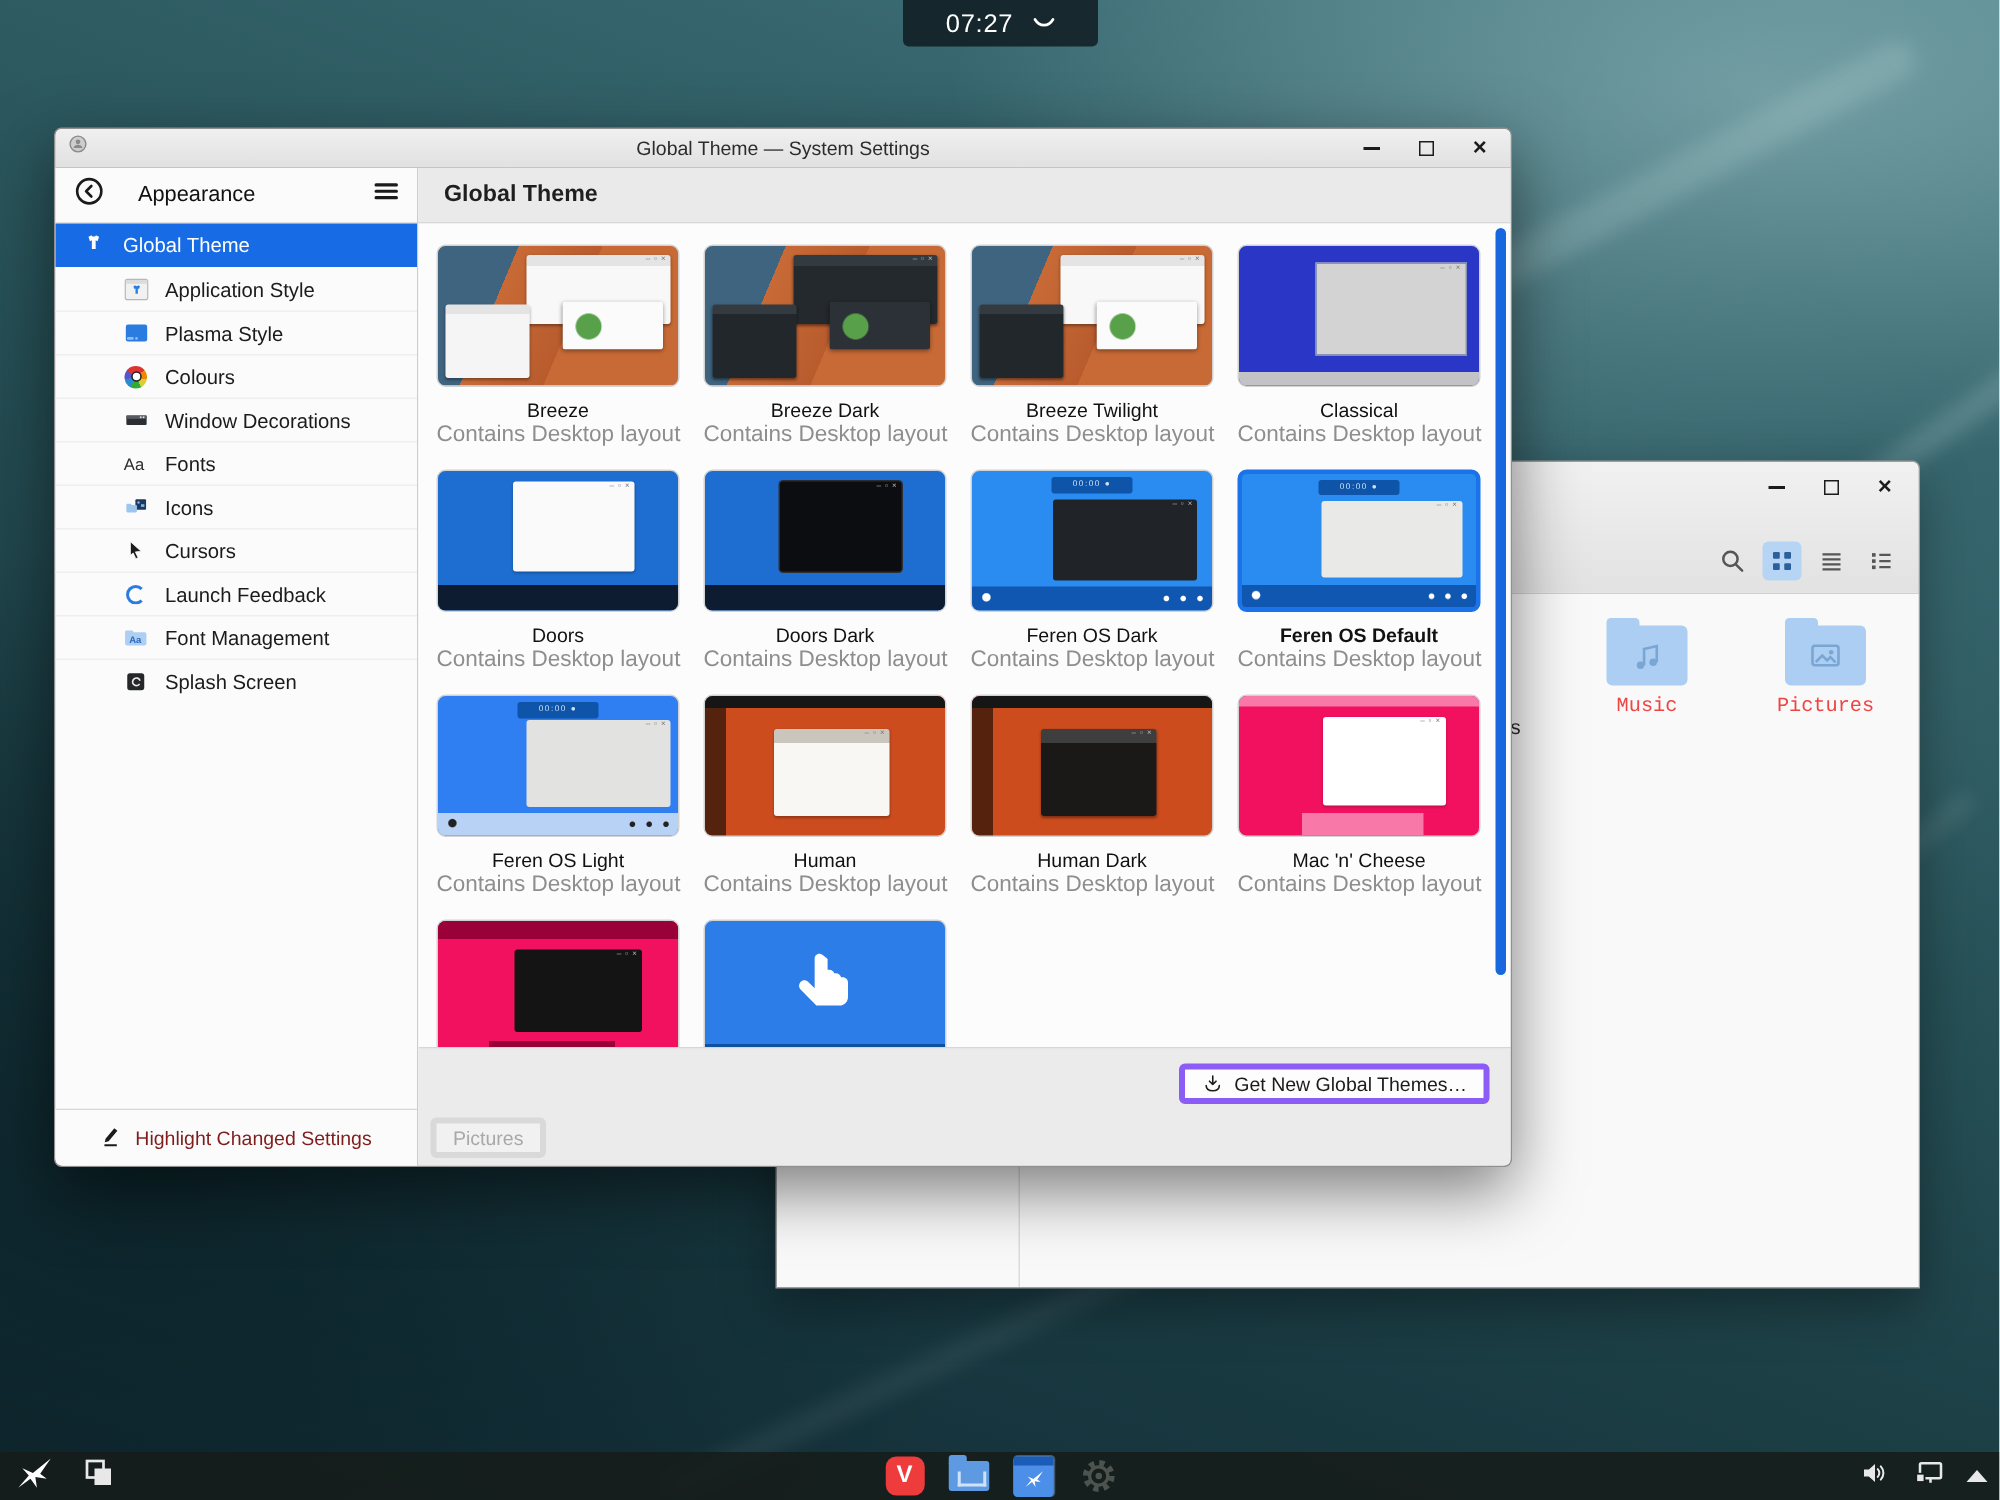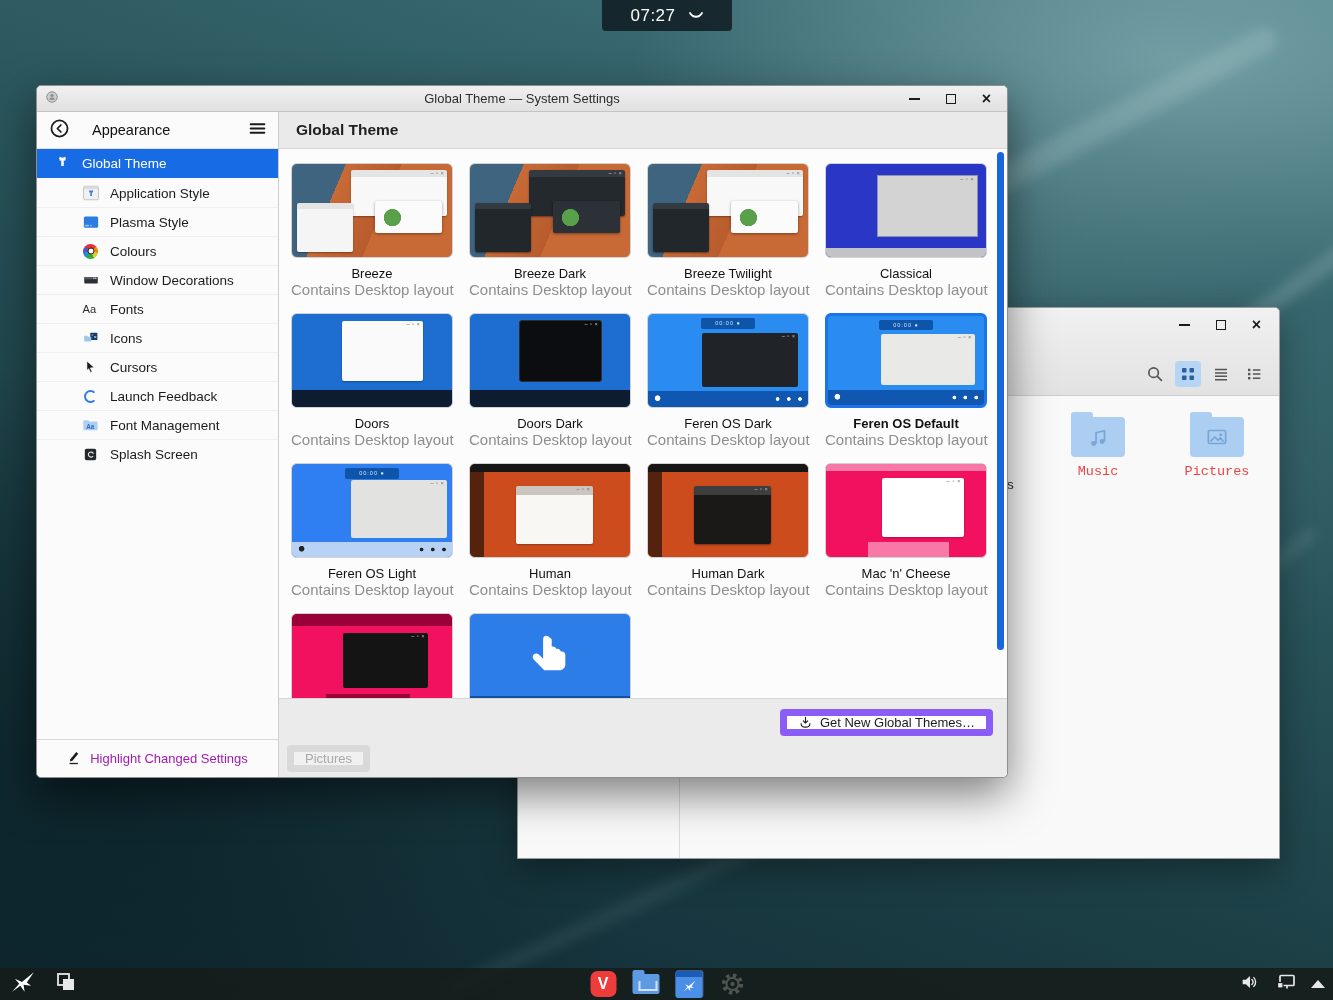--- a/index.html
+++ b/index.html
@@ -77,21 +77,21 @@
   .sb-item.sub { padding-left:44px; }
   .sb-item.sel { background:#176be5; color:#fff; border-top-color:transparent; }
   .sb-item.sel + .sb-item { border-top-color:transparent; }
   .si { width:19px; height:19px; flex:0 0 19px; display:flex; align-items:center; justify-content:center; position:relative; }
   .ic-colours { width:15px; height:15px; border-radius:50%;
     background:conic-gradient(#d33 0 14%, #e80 14% 28%, #dc3 28% 42%, #3a3 42% 58%, #2a8cc8 58% 72%, #55c 72% 86%, #d33 86% 100%); }
   .ic-colours::after { content:""; position:absolute; left:50%; top:50%; width:5px; height:5px; transform:translate(-50%,-50%);
     background:#fff; border:1.5px solid #222; border-radius:50%; }
   .ic-launch { width:13px; height:13px; border:2.6px solid #2a7ce0; border-right-color:transparent; border-radius:50%; }
   .sb-footer { margin-top:auto; height:38px; flex:0 0 38px; border-top:1px solid #d8d8d8;
-    display:flex; align-items:center; justify-content:center; gap:8px; font-size:13px; font-weight:500; color:#a21caf;
+    display:flex; align-items:center; justify-content:center; gap:8px; font-size:13px; font-weight:500; color:#7f1d1d;
     border-radius:0 0 0 5px; background:#fbfbfb; }
 
   
   .ct { flex:1; display:flex; flex-direction:column; min-width:0; }
   .ct-header { height:37px; flex:0 0 37px; background:#eaeaea; border-bottom:1px solid #d8d8d8;
     display:flex; align-items:center; padding-left:17px; font-size:15.5px; font-weight:700; color:#1f1f1f; }
   .ct-viewport { position:relative; height:549px; flex:0 0 549px; background:#fcfcfc; overflow:hidden; }
   .grid { display:grid; grid-template-columns:repeat(4,162px); column-gap:16px; row-gap:16px; padding:14px 16px 0 12px; }
   .card { width:162px; height:134px; text-align:center; cursor:default; }
   .thumb { position:relative; width:162px; height:95px; border:1px solid #d2d2d2; border-radius:6px; overflow:hidden; background:#ddd; }
@@ -165,21 +165,21 @@
       radial-gradient(circle at 63% 50%, #fff 1.4px, transparent 2px),
       radial-gradient(circle at 78% 50%, #fff 1.4px, transparent 2px),
       radial-gradient(circle at 84% 50%, #fff 1.4px, transparent 2px),
       radial-gradient(circle at 90% 50%, #fff 1.4px, transparent 2px); }
   .v-hand svg { position:absolute; left:50%; top:44%; transform:translate(-50%,-50%); }
 
   .scrollbar { position:absolute; right:3px; top:3px; width:7px; height:498px; background:#1767df; border-radius:4px; }
 
   .ct-footer { position:relative; flex:1; background:#ebebeb; border-top:1px solid #d6d6d6; border-radius:0 0 5px 0; }
   .btn { display:inline-flex; align-items:center; gap:7px; height:27px; padding:0 11px; font-size:13px; color:#1b1b1b;
-    background:#fdfdfd; border:7px solid #8b5cf6; border-radius:4px; cursor:default; }
+    background:#fdfdfd; border:4px solid #8b5cf6; border-radius:4px; cursor:default; }
   .btn-getnew { position:absolute; top:10px; right:14px; }
   .btn-defaults { position:absolute; top:46px; left:8px; background:#f1f1f1; border-color:#d9d9d9; color:#a8a8a8; }
 
   
   .taskbar { position:absolute; left:0; right:0; bottom:0; height:32px; z-index:5;
     background:rgba(22,28,25,.88); display:flex; align-items:center; }
   .tb-left { display:flex; align-items:center; gap:17px; margin-left:9px; }
   .tb-center { position:absolute; left:50%; transform:translateX(1px) translateX(-50%); display:flex; align-items:center; gap:15px; }
   .tb-right { margin-left:auto; display:flex; align-items:center; gap:13px; margin-right:8px; }
   .tb-app { width:28px; height:28px; display:flex; align-items:center; justify-content:center; border-radius:3px; }

